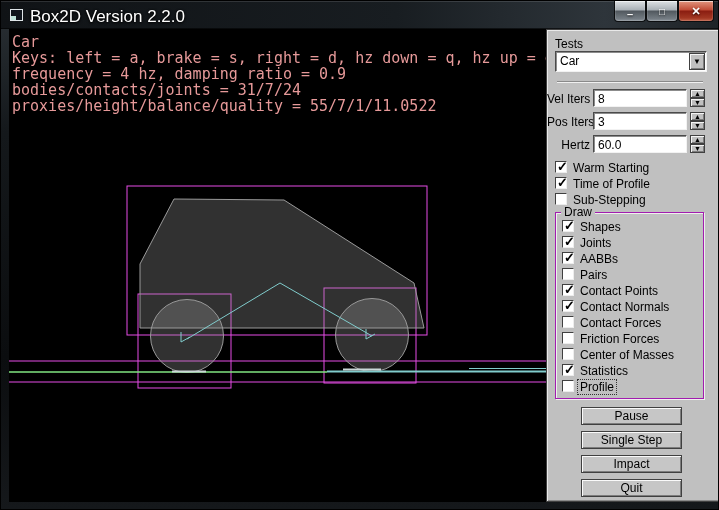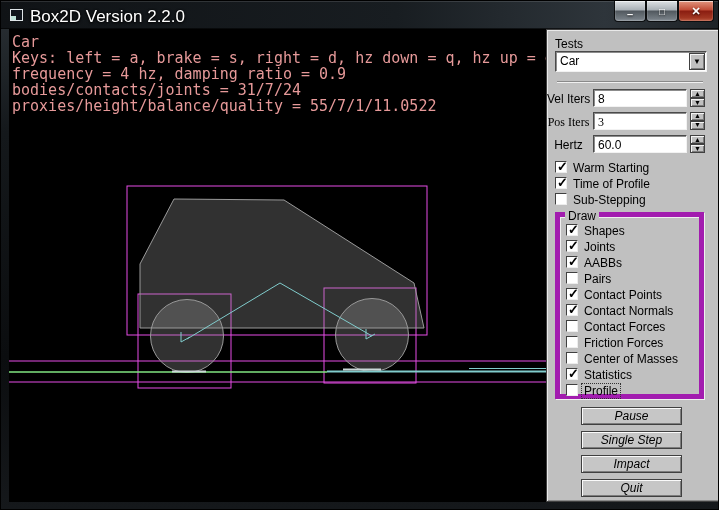--- a/index.html
+++ b/index.html
@@ -82,53 +82,53 @@
     border:1px solid #404040;
     box-shadow:inset 1px 1px 0 #f5f5f5, inset -1px -1px 0 #7d7d7d;
     display:flex;align-items:center;justify-content:center;
     font-size:7px;line-height:7px;color:#000;
   }
   #separator{
     position:absolute;left:10px;top:51px;width:146px;height:2px;
     border-top:1px solid #8a8a8a;border-bottom:1px solid #f0f0f0;
   }
   .spin-row{position:absolute;left:0;width:165px;height:18px;}
-  .spin-label{position:absolute;left:0;top:3px;width:43px;text-align:center;white-space:nowrap;}
+  .spin-label{position:absolute;left:0;top:3px;width:43px;text-align:right;white-space:nowrap;}
   .spin-field{left:46px;top:0;width:94px;height:18px;}
   .spin-up{left:143px;top:0;width:15px;height:9px;}
   .spin-dn{left:143px;top:9px;width:15px;height:9px;}
   
   .check-row{position:absolute;height:14px;}
   .checkbox{
     position:absolute;left:0;top:0;width:12px;height:12px;background:#fff;
     border:1px solid;border-color:#404040 #ededed #ededed #404040;
   }
   .checkbox.on::after{
     content:"\2713";position:absolute;left:1px;top:-3px;
     font-size:13px;font-weight:bold;color:#000;
   }
   .check-label{position:absolute;left:18px;top:0;white-space:nowrap;}
   .check-label.focused{outline:1px dotted #333;padding:0 2px;left:16px;}
   
   #draw-group{
     position:absolute;left:8px;top:182px;width:149px;height:187px;
-    border:5px solid #a21caf;
+    border:1px solid #a21caf;
     box-shadow:1px 1px 0 #efefef, inset 1px 1px 0 #efefef;
   }
   #draw-group-label{
     position:absolute;left:5px;top:-8px;background:var(--sidebar_bg,#c0c0c0);
     padding:0 3px;white-space:nowrap;
   }
   
   .big-btn{
     position:absolute;left:34px;width:101px;height:18px;background:#c6c6c6;
     border:1px solid #404040;
     box-shadow:inset 1px 1px 0 #fafafa, inset -1px -1px 0 #7d7d7d;
     display:flex;align-items:center;justify-content:center;
-    font-size:12px;color:#000;font-style:italic;
+    font-size:12px;color:#000;
   }
 </style>
 </head>
 <body>
 
 <div id="win">
 
   <div id="titlebar">
     <div id="app-icon"></div>
     <div id="title-text">Box2D Version 2.2.0</div>
@@ -190,21 +190,21 @@
       <span class="sunken spin-field">
           <span class="field-text">8</span>
         </span>
       <span class="raised spin-up">
           <span>▲</span>
         </span>
       <span class="raised spin-dn">
           <span>▼</span>
         </span>
     </div>
-    <div class="spin-row" style="top:82px;font-family:Liberation Serif, serif;">
+    <div class="spin-row" style="top:82px;">
       <span class="spin-label">Pos Iters</span>
       <span class="sunken spin-field">
           <span class="field-text">3</span>
         </span>
       <span class="raised spin-up">
           <span>▲</span>
         </span>
       <span class="raised spin-dn">
           <span>▼</span>
         </span>

